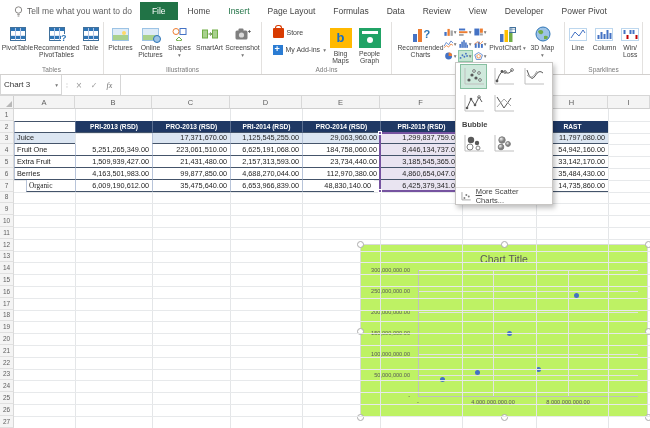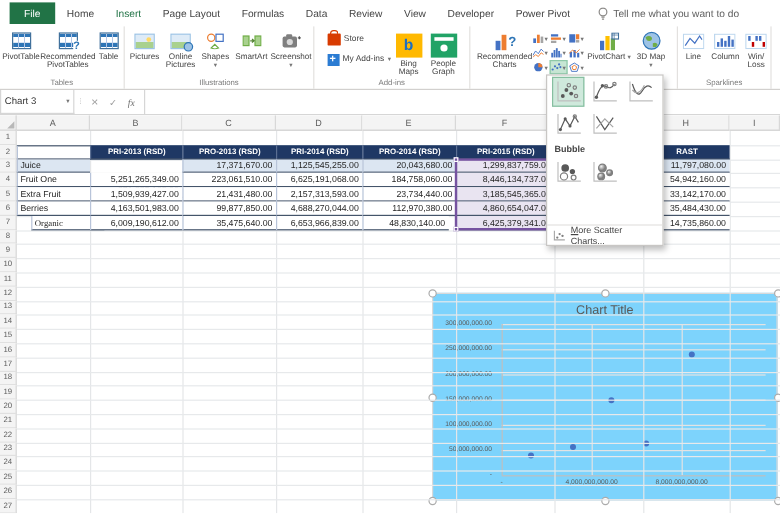--- a/index.html
+++ b/index.html
@@ -78,21 +78,21 @@
   .cell.num { justify-content:flex-end; padding-right:3px; }
   .cell.lbl { padding-left:2px; }
   .cell.hl { background:#dce6f2; }
   .cell.fsel { background:#e9e4f1; }
   .cell.blank { border-top:1px solid #44546a; }
 
   #selbox { position:absolute; border:2px solid #7653a0; pointer-events:none; }
   .selhandle { position:absolute; width:4px; height:4px; background:#7653a0; border:1px solid #fff; }
 
   
-  #chart { position:absolute; left:360px; top:148px; width:288px; height:173px; background:#7dd3fc;
+  #chart { position:absolute; left:360px; top:148px; width:288px; height:173px; background:#bef264;
            border:1px solid #d9d9d9; }
   #chart-title { position:absolute; left:0; right:0; top:8px; text-align:center; color:#595959; font-size:10.5px; }
   .handle { position:absolute; width:7px; height:7px; border-radius:50%; background:#fff; border:1px solid #ababab; }
   .ytick { position:absolute; right:237px; width:56px; text-align:right; font-size:5.6px; color:#595959; }
   .xtick { position:absolute; top:154px; width:70px; text-align:center; font-size:5.6px; color:#595959; }
   .cgridh { position:absolute; left:57px; width:220px; height:1px; background:#e3e3e3; }
   .cgridv { position:absolute; width:1px; background:#e3e3e3; }
   .caxis { position:absolute; background:#bfbfbf; }
   .pt { position:absolute; width:5px; height:5px; border-radius:50%; }
 
@@ -106,40 +106,40 @@
   .dd-more { position:absolute; left:0; right:0; bottom:0; height:17px; border-top:1px solid #e3e1df;
              display:flex; align-items:center; gap:4px; padding:0 5px; color:#444; }
   .more-label::first-letter { text-decoration:underline; }
 </style>
 </head>
 <body>
 
 <div id="app">
 
   <div id="tabbar">
+    <span id="tellme">
+      <svg width="9" height="11" viewBox="0 0 9 11">
+        <circle cx="4.5" cy="4" r="3.2" fill="none" stroke="#8a8886" stroke-width="1"></circle>
+        <line x1="3.2" y1="8.3" x2="5.8" y2="8.3" stroke="#8a8886" stroke-width="1"></line>
+        <line x1="3.6" y1="10" x2="5.4" y2="10" stroke="#8a8886" stroke-width="1"></line>
+      </svg>
+      <span>Tell me what you want to do</span>
+    </span>
     <span id="tabs-host" style="display:flex;align-items:center;">
         <span class="tab file">File</span>
         <span class="tab">Home</span>
         <span class="tab active">Insert</span>
         <span class="tab">Page Layout</span>
         <span class="tab">Formulas</span>
         <span class="tab">Data</span>
         <span class="tab">Review</span>
         <span class="tab">View</span>
         <span class="tab">Developer</span>
         <span class="tab">Power Pivot</span>
       </span>
-    <span id="tellme">
-      <svg width="9" height="11" viewBox="0 0 9 11">
-        <circle cx="4.5" cy="4" r="3.2" fill="none" stroke="#8a8886" stroke-width="1"></circle>
-        <line x1="3.2" y1="8.3" x2="5.8" y2="8.3" stroke="#8a8886" stroke-width="1"></line>
-        <line x1="3.6" y1="10" x2="5.4" y2="10" stroke="#8a8886" stroke-width="1"></line>
-      </svg>
-      <span>Tell me what you want to do</span>
-    </span>
   </div>
 
   <div id="ribbon">
 
     <div class="rgroup" style="width:104px;">
       <div class="rbtn" style="width:34px;">
         <span class="ric">
             <span class="tbl-icon"></span>
           </span>
         <span>PivotTable</span>
@@ -518,21 +518,21 @@
       <div class="cell hdr" style="left: 75px; width: 77px; top: 24.8px; height: 11.8px;">PRI-2013 (RSD)</div>
       <div class="cell hdr" style="left: 152px; width: 78px; top: 24.8px; height: 11.8px;">PRO-2013 (RSD)</div>
       <div class="cell hdr" style="left: 230px; width: 72px; top: 24.8px; height: 11.8px;">PRI-2014 (RSD)</div>
       <div class="cell hdr" style="left: 302px; width: 78px; top: 24.8px; height: 11.8px;">PRO-2014 (RSD)</div>
       <div class="cell hdr" style="left: 380px; width: 82px; top: 24.8px; height: 11.8px;">PRI-2015 (RSD)</div>
       <div class="cell hdr" style="left: 536px; width: 72px; top: 24.8px; height: 11.8px;">RAST</div>
       <div class="cell lbl hl" style="left: 14px; width: 61px; top: 36.6px; height: 11.8px;">Juice</div>
       <div class="cell num hl" style="left: 75px; width: 77px; top: 36.6px; height: 11.8px; margin-top: 21px;">871,885,162.00</div>
       <div class="cell num hl" style="left: 152px; width: 78px; top: 36.6px; height: 11.8px;">17,371,670.00</div>
       <div class="cell num hl" style="left: 230px; width: 72px; top: 36.6px; height: 11.8px;">1,125,545,255.00</div>
-      <div class="cell num hl" style="left: 302px; width: 78px; top: 36.6px; height: 11.8px;">20,043,680.00</div>
+      <div class="cell num hl" style="left: 302px; width: 78px; top: 36.6px; height: 11.8px;">29,063,960.00</div>
       <div class="cell num hl fsel" style="left: 380px; width: 82px; top: 36.6px; height: 11.8px;">1,299,837,759.00</div>
       <div class="cell num hl" style="left: 536px; width: 72px; top: 36.6px; height: 11.8px;">11,797,080.00</div>
       <div class="cell lbl" style="left: 14px; width: 61px; top: 48.4px; height: 11.8px;">Fruit One</div>
       <div class="cell num" style="left: 75px; width: 77px; top: 48.4px; height: 11.8px;">5,251,265,349.00</div>
       <div class="cell num" style="left: 152px; width: 78px; top: 48.4px; height: 11.8px; text-align: right;">223,061,510.00</div>
       <div class="cell num" style="left: 230px; width: 72px; top: 48.4px; height: 11.8px;">6,625,191,068.00</div>
       <div class="cell num" style="left: 302px; width: 78px; top: 48.4px; height: 11.8px;">184,758,060.00</div>
       <div class="cell num fsel" style="left: 380px; width: 82px; top: 48.4px; height: 11.8px;">8,446,134,737.00</div>
       <div class="cell num" style="left: 536px; width: 72px; top: 48.4px; height: 11.8px;">54,942,160.00</div>
       <div class="cell lbl" style="left: 14px; width: 61px; top: 60.2px; height: 11.8px;">Extra Fruit</div>

